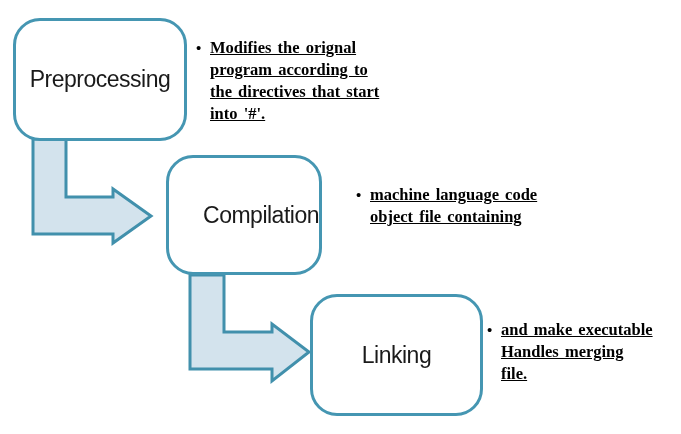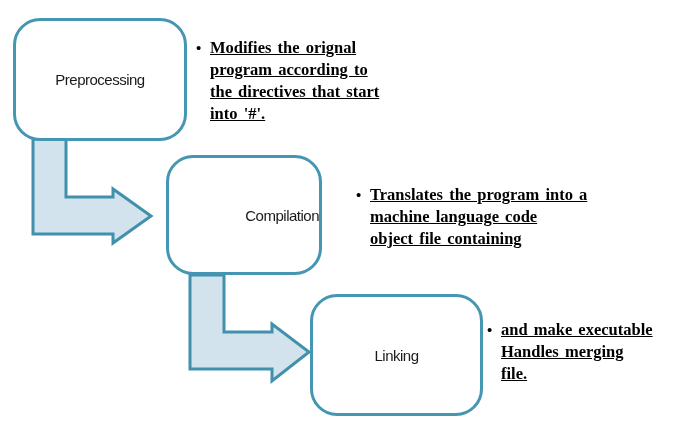--- a/index.html
+++ b/index.html
@@ -30,21 +30,21 @@
     border-radius: 27px;
     display: flex;
     align-items: center;
     justify-content: center;
   }
   .box-1 { left: 13px;  top: 18px;  width: 174px; height: 123px; }
   .box-2 { left: 166px; top: 155px; width: 156px; height: 120px; justify-content: flex-end; }
   .box-3 { left: 310px; top: 294px; width: 173px; height: 122px; }
   .step-label {
     font-family: "Liberation Sans", sans-serif;
-    font-size: 15px;
+    font-size: 23px;
     letter-spacing: -0.5px;
     color: #1a1a1a;
     white-space: nowrap;
   }
   .bullet-item {
     position: absolute;
     display: flex;
     align-items: flex-start;
     color: #000000;
     font-family: "Liberation Serif", serif;
@@ -92,21 +92,20 @@
       <div class="bullet-line">Modifies the orignal</div>
       <div class="bullet-line">program according to</div>
       <div class="bullet-line">the directives that start</div>
       <div class="bullet-line">into '#'.</div>
     </div>
   </div>
 
   <div class="bullet-item bullet-2">
     <span class="bullet-char">•</span>
     <div class="bullet-lines">
-      <div class="bullet-line">Translates the program into a</div>
       <div class="bullet-line">machine language code</div>
       <div class="bullet-line">object file containing</div>
     </div>
   </div>
 
   <div class="bullet-item bullet-3">
     <span class="bullet-char">•</span>
     <div class="bullet-lines">
       <div class="bullet-line">and make executable</div>
       <div class="bullet-line">Handles merging</div>

